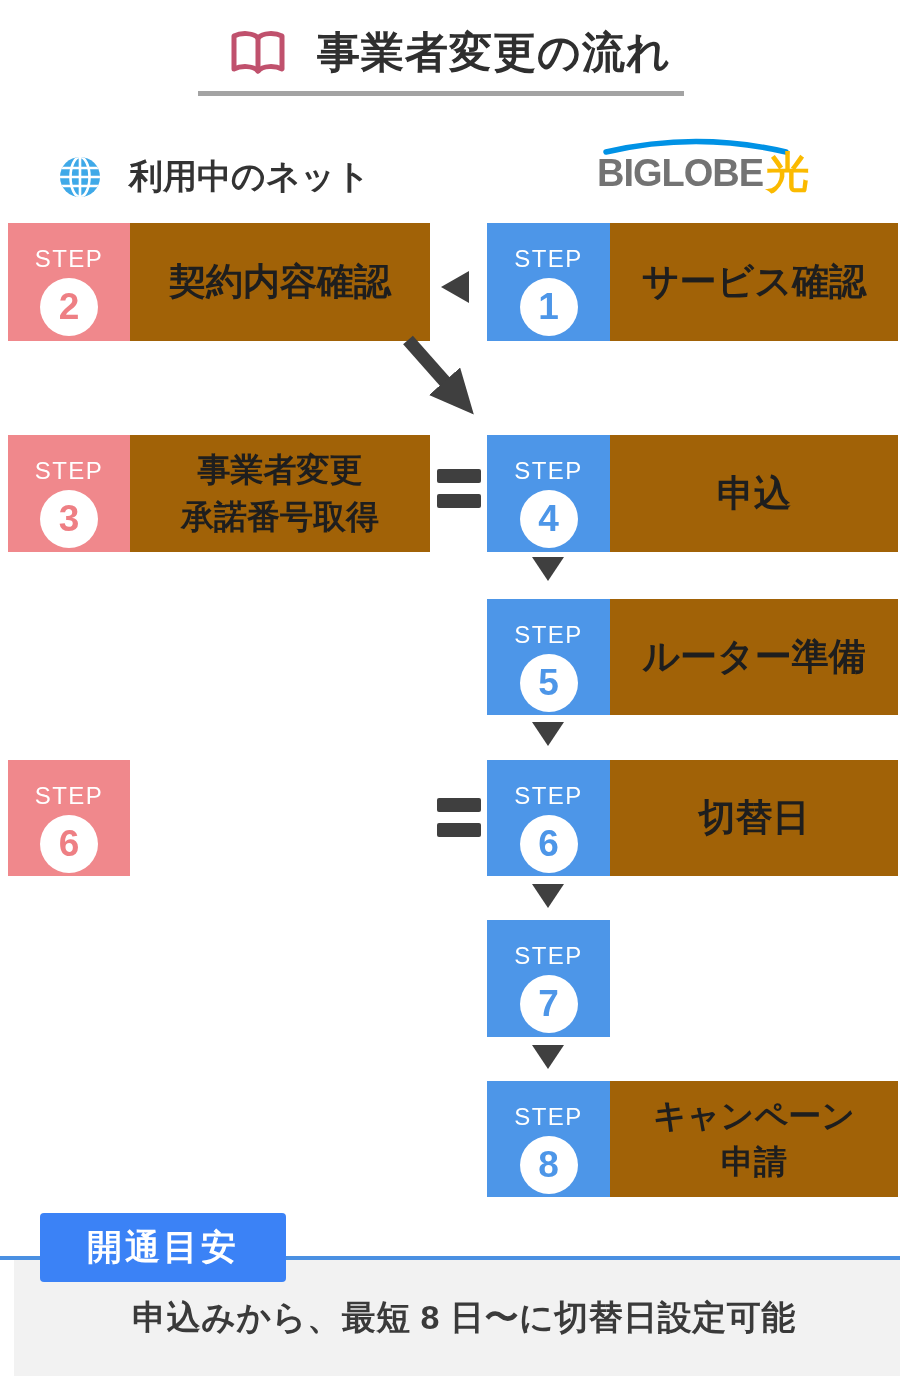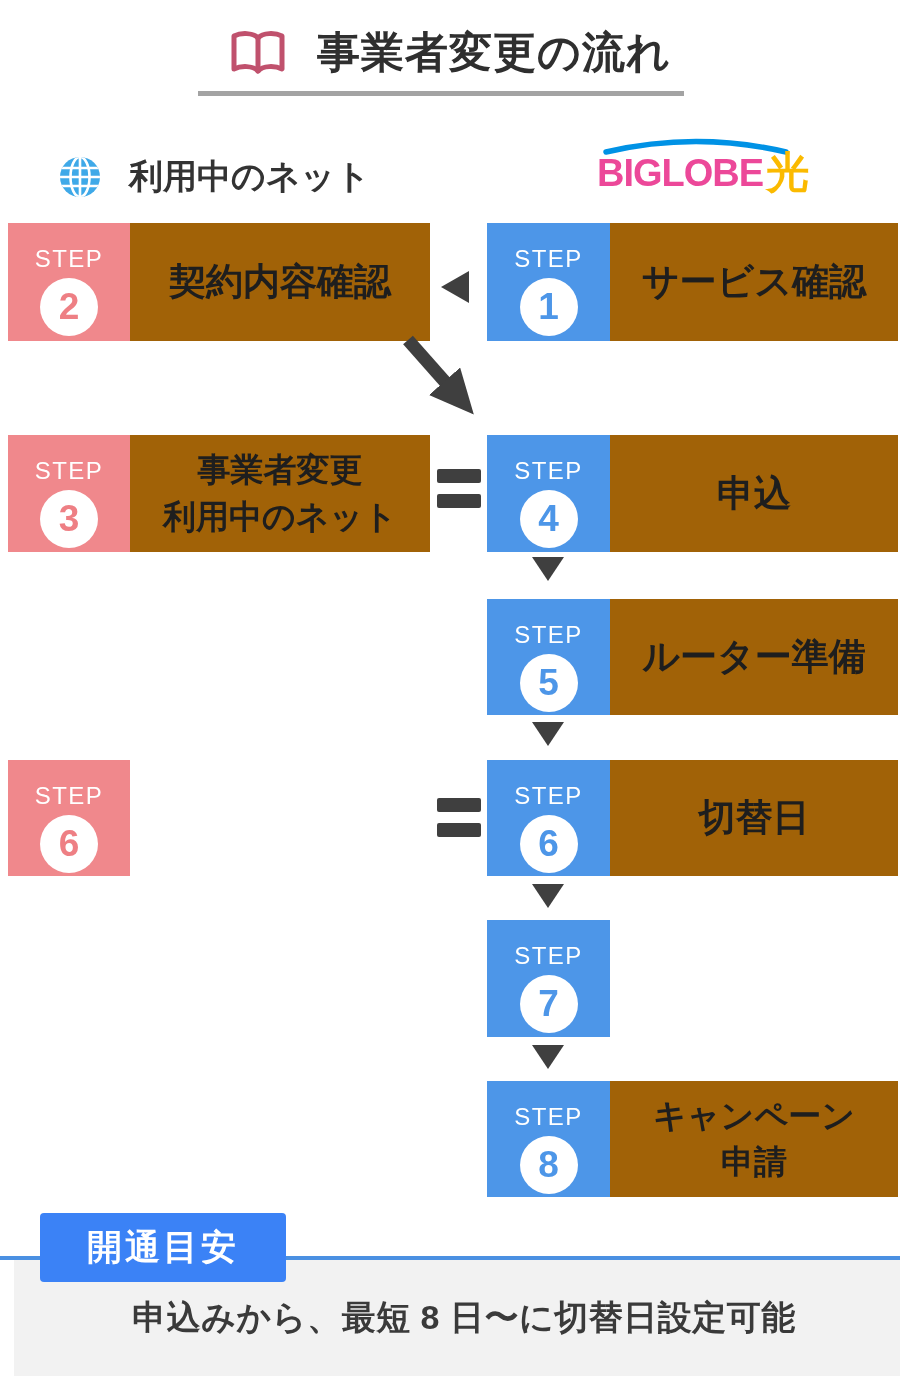--- a/index.html
+++ b/index.html
@@ -11,21 +11,21 @@
   .title-block { position:absolute; top:24px; left:0; width:100%; display:flex; justify-content:center; align-items:center; gap:30px; }
   .title { font-size:43px; font-weight:700; color:#2f2f2f; letter-spacing:1px; }
   .title-underline { position:absolute; top:91px; left:198px; width:486px; height:5px; background:#a3a3a3; }
 
   
   .col-left { position:absolute; left:58px; top:154px; display:flex; align-items:center; gap:27px; }
   .col-left .col-label { font-size:34px; font-weight:700; color:#333; }
   .col-right { position:absolute; left:597px; top:138px; width:240px; }
   .brand-arc-wrap { margin-left:5px; height:17px; }
   .brand-row { display:flex; align-items:flex-end; margin-top:-2px; }
-  .brand-name { font-size:38px; font-weight:800; color:#ec4899; letter-spacing:-1px; line-height:1; }
+  .brand-name { font-size:38px; font-weight:800; color:#737373; letter-spacing:-1px; line-height:1; }
   .brand-suffix { font-size:43px; font-weight:700; color:#fbba00; line-height:0.9; margin-left:3px; }
 
   
   .row { position:absolute; display:flex; }
   .row.l { left:8px; }
   .row.l .sbox { width:122px; }
   .row.l .slabel { width:300px; }
   .row.r { left:487px; }
   .row.r .sbox { width:123px; }
   .row.r .slabel { width:288px; }
@@ -110,21 +110,21 @@
     </div>
     <div class="slabel">契約内容確認</div>
   </div>
 
   <div class="row l" style="top:435px;height:117px;">
     <div class="sbox pink">
       <span class="step-word">STEP</span>
       <span class="step-circle">3</span>
     </div>
     <div class="slabel two">事業者変更
-利用中のネット</div>
+承諾番号取得</div>
   </div>
 
   <div class="row l" style="top:760px;height:116px;">
     <div class="sbox pink">
       <span class="step-word">STEP</span>
       <span class="step-circle">6</span>
     </div>
   </div>
 
   <div class="row r" style="top:223px;height:118px;">

